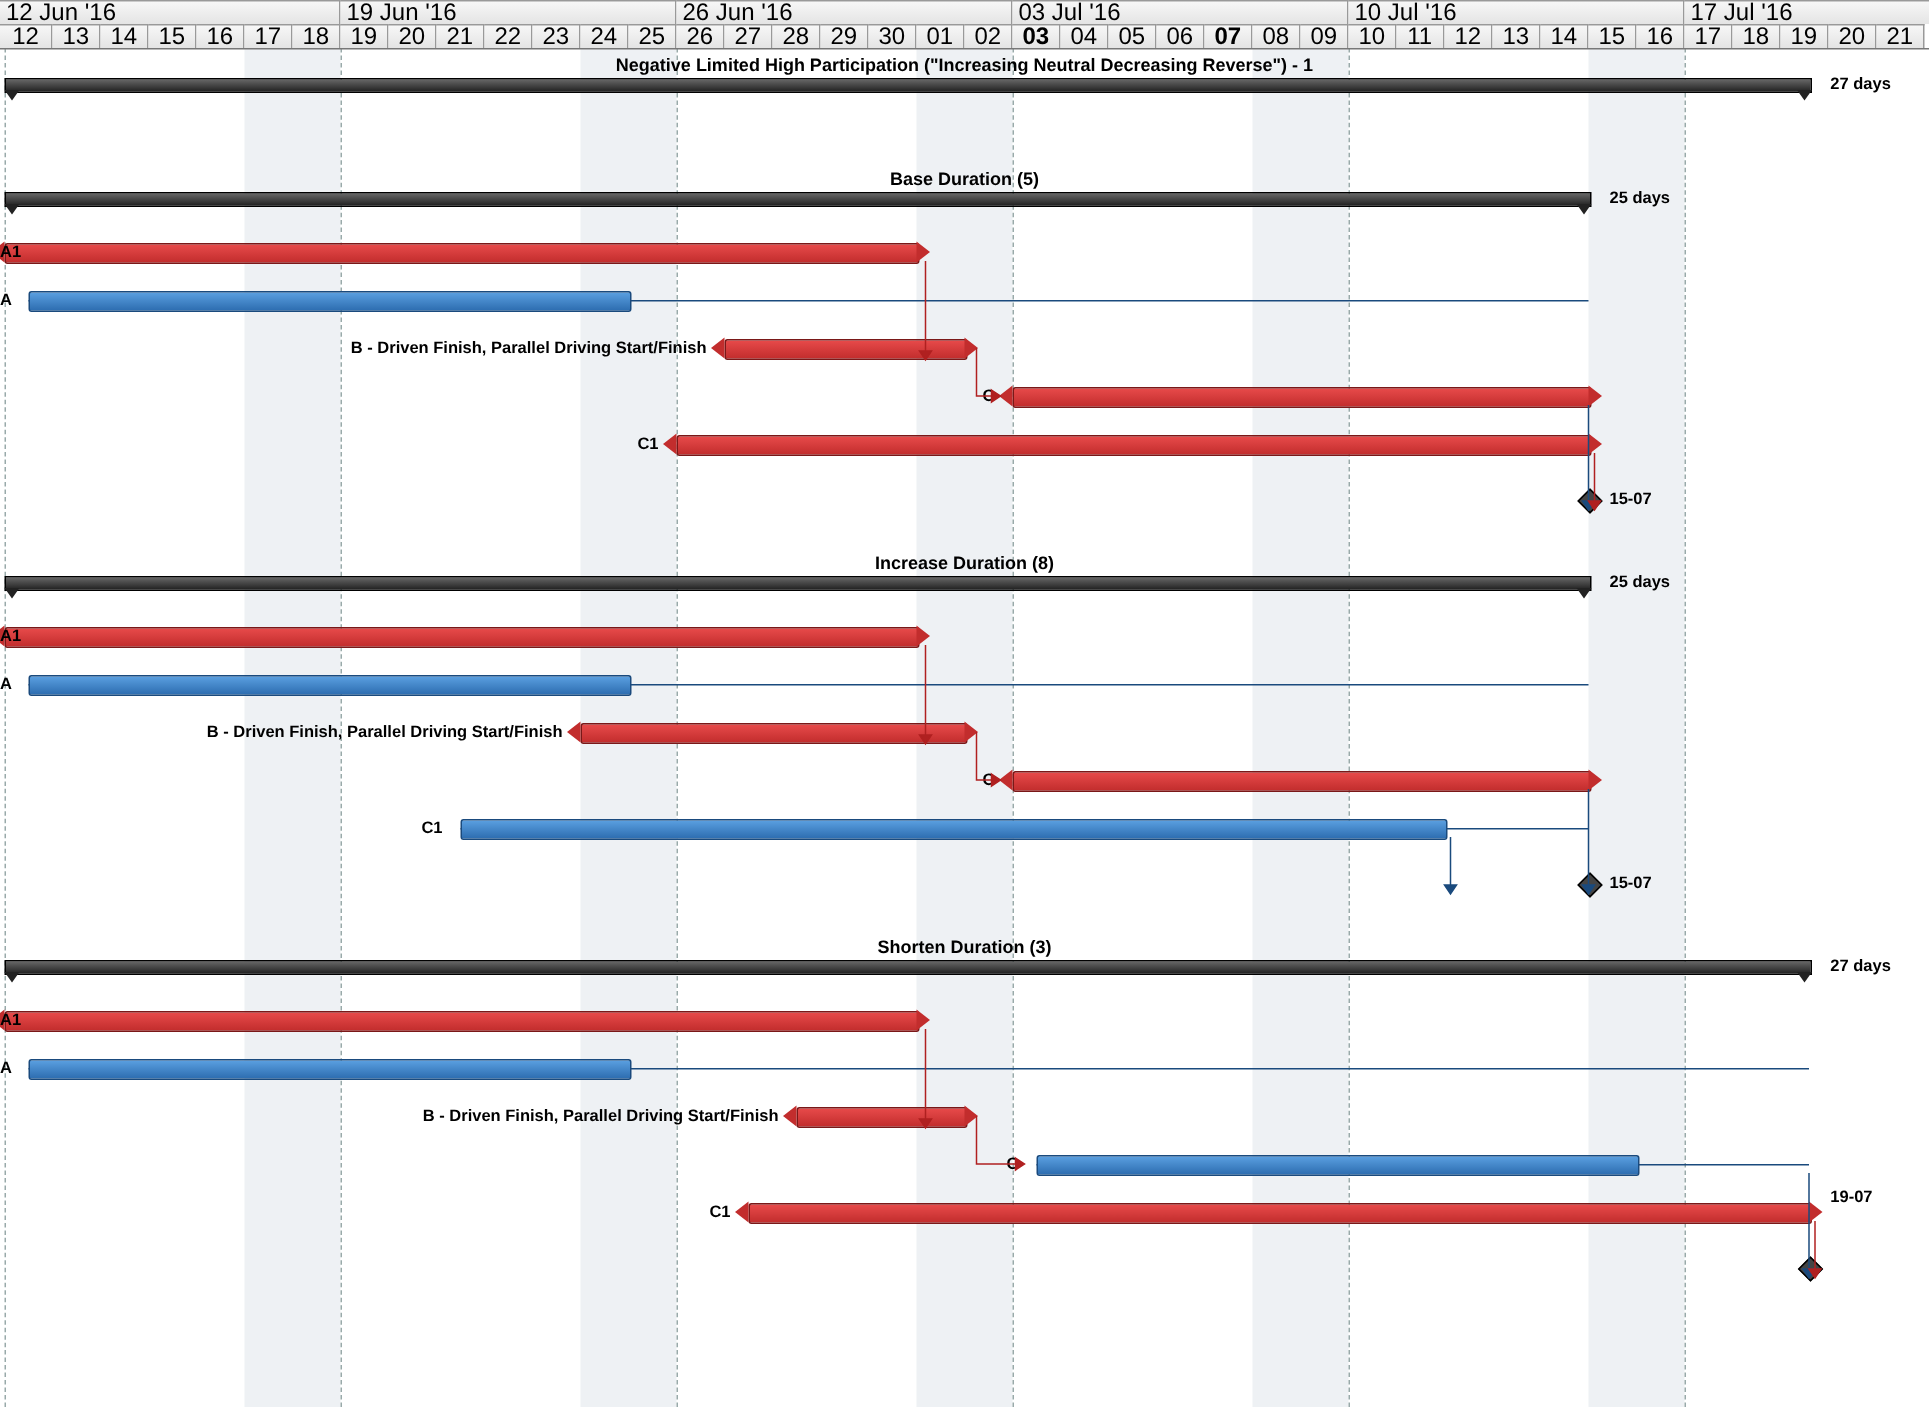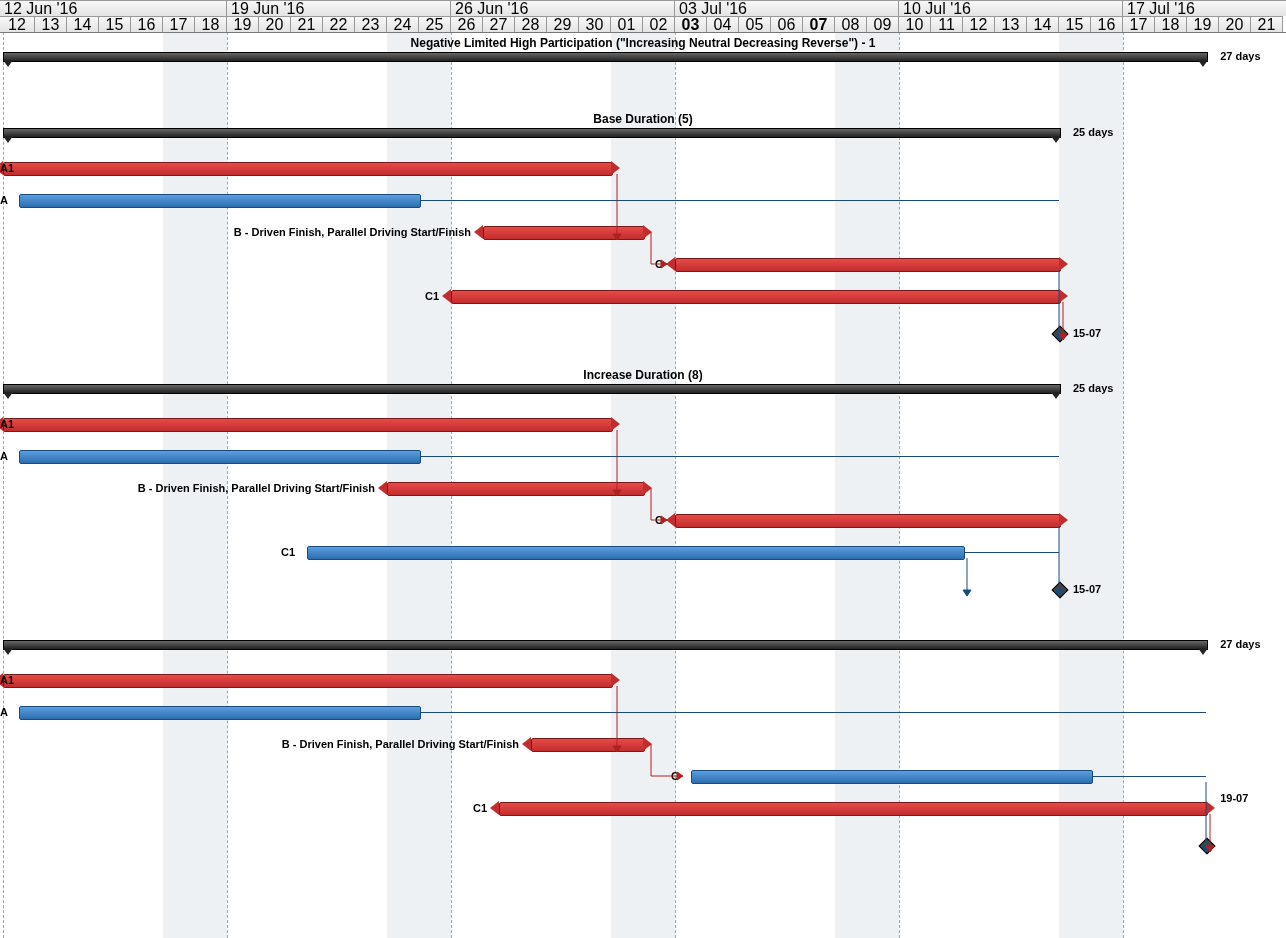--- a/index.html
+++ b/index.html
@@ -179,20 +179,21 @@
       <div class="diamond" style="top: 552px; left: 1054px;"></div>
       <div class="right-label" style="top: 551px; left: 1073px;">15-07</div>
       <svg class="deparrow deparrowblue" style="left: 1051px; top: 490px; width: 16px; height: 76px; position: absolute;">
         <path d="M 8 4 L 8 68"></path>
         <polygon points="4,68 12,68 8,74" class="arrowheadblue"></polygon>
       </svg>
       <svg class="deparrow deparrowblue" style="left: 959px; top: 522px; width: 16px; height: 44px; position: absolute;">
         <path d="M 8 4 L 8 36"></path>
         <polygon points="4,36 12,36 8,42" class="arrowheadblue"></polygon>
       </svg>
+      <div class="section-title" style="top: 592px;">Shorten Duration (3)</div>
       <div class="sumbar" style="top: 608px; left: 3px; width: 1203.2px;"></div>
       <div class="right-label" style="top: 606px; left: 1220.2px;">27 days</div>
       <div class="bar bar-red" style="top: 642px; left: 3px; width: 608px;"></div>
       <div class="redtri end" style="top: 641px; left: -6px;"></div>
       <div class="redtri start" style="top: 641px; left: 611px;"></div>
       <div class="left-label" style="top: 642px; left: 0px;">A1</div>
       <div class="thinline" style="top: 680px; left: 19px; width: 1187.2px;"></div>
       <div class="bar bar-blue" style="top: 674px; left: 19px; width: 400px;"></div>
       <div class="left-label" style="top: 674px; left: 0px; width: 7px;">A</div>
       <div class="bar bar-red" style="top: 706px; left: 531px; width: 112px;"></div>

